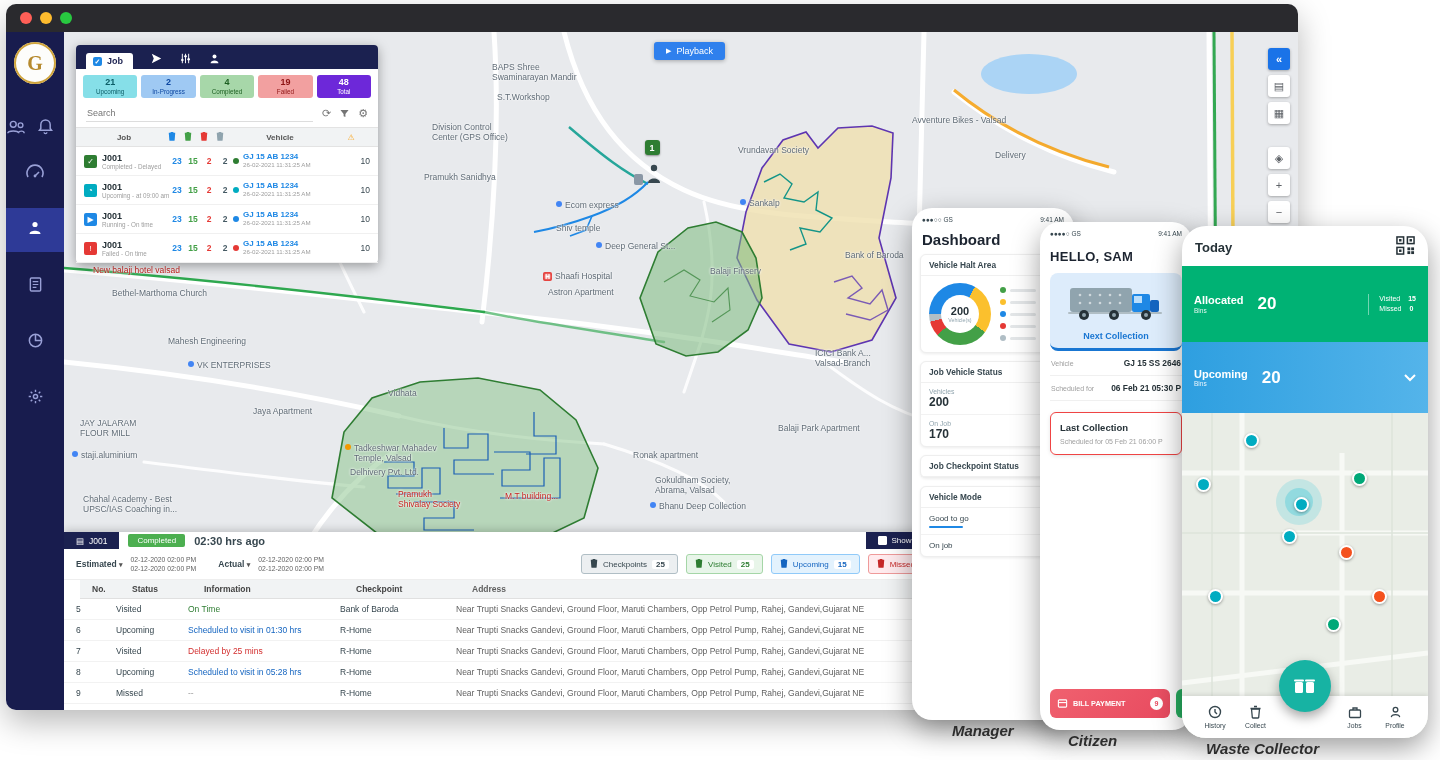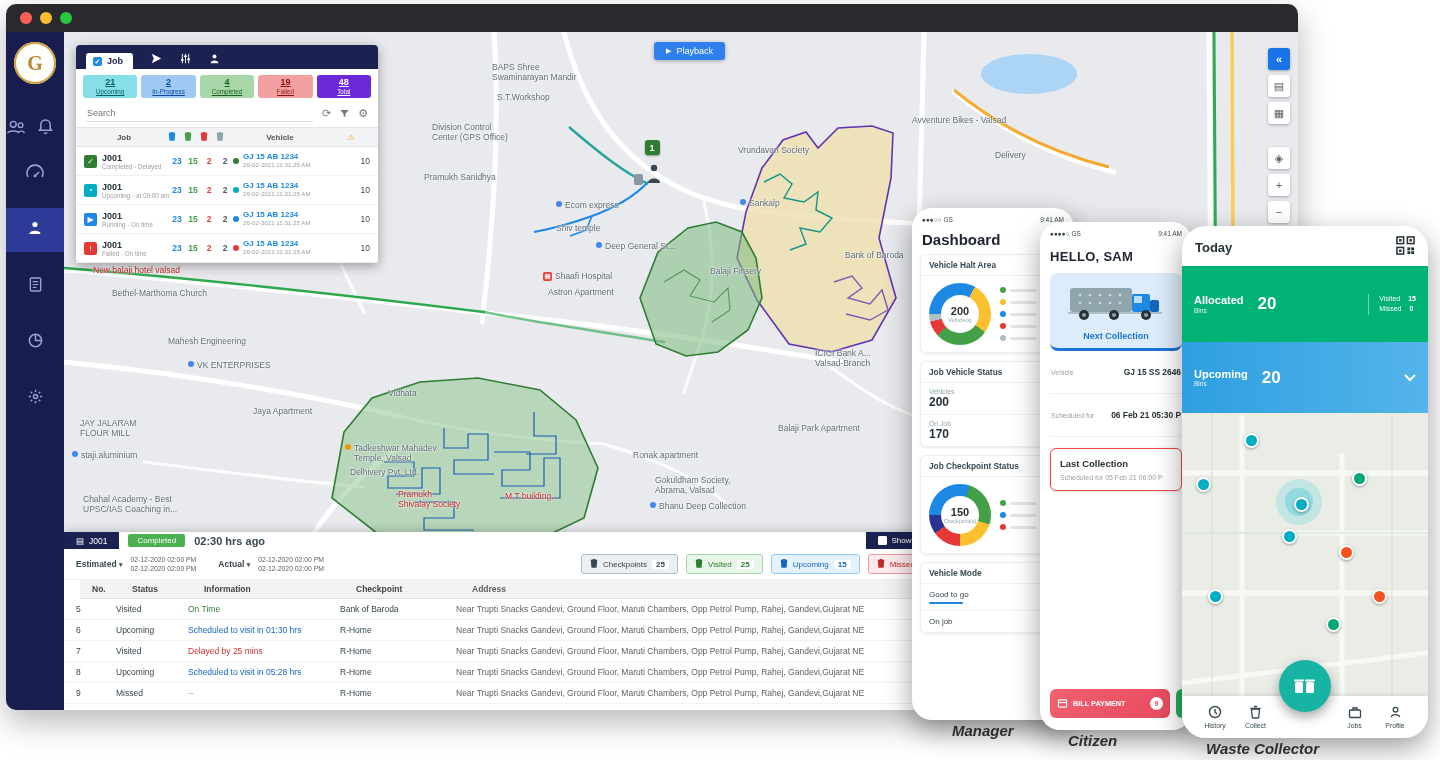--- a/index.html
+++ b/index.html
@@ -42,21 +42,21 @@
   .mc-btn.gap{margin-top:18px;}
   
   .job-panel{position:absolute;left:12px;top:13px;width:302px;background:#fff;border-radius:4px;
     box-shadow:0 3px 12px rgba(0,0,0,.35);z-index:5;}
   .jp-head{background:#1b2150;height:24px;display:flex;align-items:flex-end;padding:0 10px;border-radius:4px 4px 0 0;gap:18px;}
   .jp-tab{background:#fff;border-radius:3px 3px 0 0;padding:3px 10px 3px 7px;display:flex;align-items:center;gap:5px;
     font-size:9px;font-weight:bold;color:#1b2150;}
   .cbx{width:9px;height:9px;background:#1e88e5;border-radius:2px;color:#fff;font-size:7px;line-height:9px;text-align:center;}
   .jp-hicon{margin-bottom:5px;display:flex;align-items:center;}
   .jp-stats{display:flex;gap:4px;padding:6px 7px 4px;}
-  .stat{flex:1;border-radius:3px;text-align:center;padding:2px 0 3px;cursor:pointer;text-decoration:underline;}
+  .stat{flex:1;border-radius:3px;text-align:center;padding:2px 0 3px;cursor:pointer;}
   .stat .v{display:block;font-size:9px;font-weight:bold;}
   .stat .l{display:block;font-size:6.3px;margin-top:1px;}
   .stat.teal{background:#86dfe8;color:#0b5d66;} .stat.blue{background:#9fc9f3;color:#0d47a1;}
   .stat.green{background:#a7d7a9;color:#1b5e20;} .stat.red{background:#f2a0a0;color:#8e1313;}
   .stat.navy{background:#6d28d9;color:#fff;}
   .jp-search{display:flex;align-items:center;gap:9px;padding:3px 10px 5px;}
   .jp-search input{flex:1;border:none;outline:none;border-bottom:1px solid #ddd;font-size:9px;padding:3px 1px;color:#333;background:transparent;}
   .jp-sicon{color:#757575;font-size:11px;cursor:pointer;display:flex;align-items:center;}
   .jp-th{display:flex;align-items:center;background:#f1f3f4;border-top:1px solid #e3e3e3;border-bottom:1px solid #e3e3e3;
     height:18px;font-size:8px;color:#555;padding:0 8px;}
@@ -123,21 +123,21 @@
   .kv .k{font-size:6.8px;color:#90a4ae;}
   .kv .v{font-size:12px;font-weight:bold;color:#263238;}
   .kv + .kv{border-top:1px solid #f2f2f2;}
   .mode-row{padding:6px 8px;font-size:8px;color:#37474f;}
   .mode-row .blue-line{width:34px;height:2px;background:#1e88e5;margin-top:3px;border-radius:1px;}
   .mode-row + .mode-row{border-top:1px solid #f2f2f2;}
   #phone-citizen{left:1040px;top:222px;width:152px;height:508px;z-index:30;padding:0 10px;}
   .hello{font-size:13px;font-weight:800;color:#1c2430;margin:12px 0 9px;letter-spacing:.3px;}
   .truck-card{background:#ddecfb;border-radius:8px;padding:9px 6px 7px;text-align:center;border-bottom:3px solid #1976d2;}
   .nc-label{color:#1976d2;font-weight:bold;font-size:9px;margin-top:3px;}
-  .info-line{display:flex;justify-content:space-between;align-items:baseline;padding:16px 1px;border-bottom:1px solid #f0f0f0;}
+  .info-line{display:flex;justify-content:space-between;align-items:baseline;padding:7px 1px;border-bottom:1px solid #f0f0f0;}
   .info-line .k{font-size:7px;color:#9e9e9e;flex:none;margin-right:5px;}
   .info-line .v{font-size:8.4px;font-weight:bold;color:#263238;white-space:nowrap;overflow:hidden;}
   .lc-card{border:1px solid #ef4444;border-radius:6px;box-shadow:0 1px 4px rgba(0,0,0,.1);padding:9px;margin-top:11px;}
   .lc-title{font-size:9.5px;font-weight:bold;color:#263238;}
   .lc-sub{font-size:7px;color:#9e9e9e;margin-top:5px;}
   .c-buttons{position:absolute;bottom:12px;left:10px;right:0;display:flex;gap:6px;align-items:stretch;}
   .bill-btn{flex:1;background:linear-gradient(135deg,#f0616f,#e84a5f);border:none;color:#fff;border-radius:6px;
     display:flex;align-items:center;gap:5px;padding:8px 7px;font-size:7.3px;font-weight:bold;cursor:pointer;}
   .bill-badge{background:#fff;color:#e84a5f;border-radius:50%;width:13px;height:13px;display:flex;align-items:center;
     justify-content:center;font-size:7px;margin-left:auto;}
@@ -664,42 +664,20 @@
         <div class="v">200</div>
       </div>
       <div class="kv">
         <div class="k">On Job</div>
         <div class="v">170</div>
       </div>
     </div>
 
     <div class="m-card">
       <h4>Job Checkpoint Status</h4>
-      <div class="donut-wrap">
-        <div class="donut" id="cp-donut" style="background: conic-gradient(from -90deg, rgb(30, 136, 229) 0%, rgb(30, 136, 229) 30%, rgb(67, 160, 71) 30%, rgb(67, 160, 71) 55%, rgb(251, 192, 45) 55%, rgb(251, 192, 45) 75%, rgb(229, 57, 53) 75%, rgb(229, 57, 53) 90%, rgb(40, 53, 147) 90%, rgb(40, 53, 147) 100%);">
-          <div class="ctr">
-              <span class="dv">150</span>
-            <span class="du">Checkpoint(s)</span>
-            </div>
-        </div>
-        <div class="legend" id="cp-legend">
-            <div class="li">
-              <span class="dot" style="background: rgb(67, 160, 71);"></span>
-              <span class="bar"></span>
-            </div>
-            <div class="li">
-              <span class="dot" style="background: rgb(30, 136, 229);"></span>
-              <span class="bar"></span>
-            </div>
-            <div class="li">
-              <span class="dot" style="background: rgb(229, 57, 53);"></span>
-              <span class="bar"></span>
-            </div>
-          </div>
-      </div>
     </div>
 
     <div class="m-card">
       <h4>Vehicle Mode</h4>
       <div class="mode-row">
         <span>Good to go</span>
         <div class="blue-line"></div>
       </div>
       <div class="mode-row">
         <span>On job</span>

